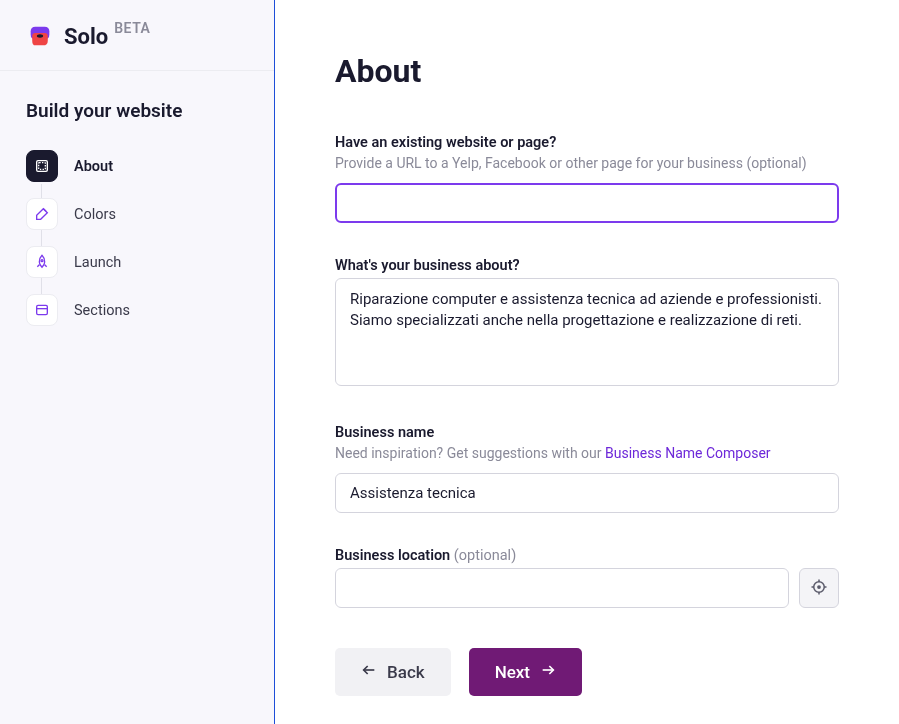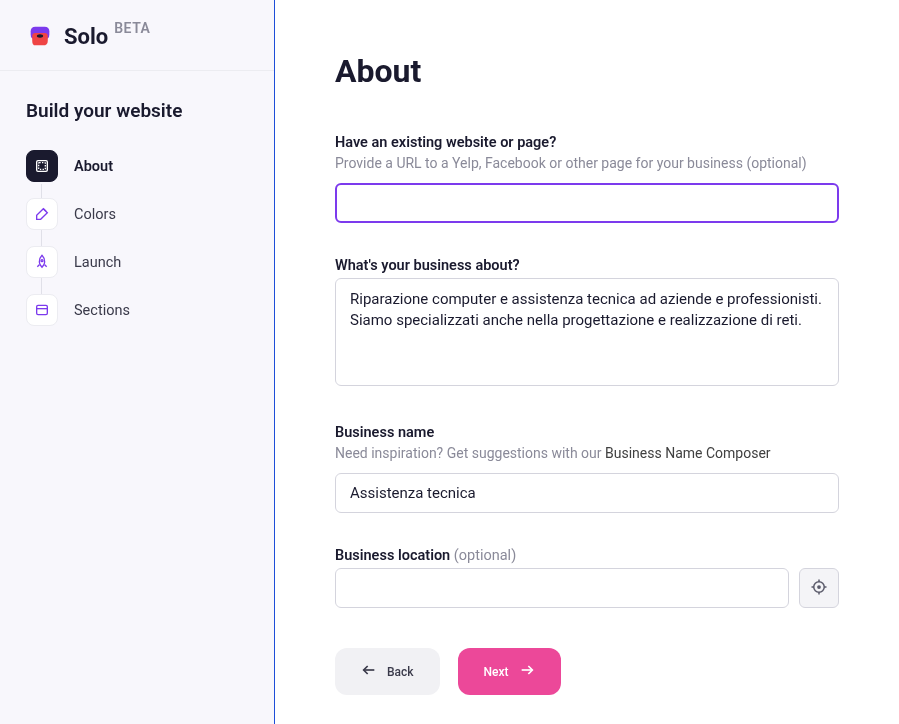--- a/index.html
+++ b/index.html
@@ -118,21 +118,21 @@
     .field-label .optional {
       font-weight: 400;
       color: #8a8a99;
     }
     .field-help {
       font-size: 14px;
       color: #8a8a99;
       margin-bottom: 12px;
     }
     .field-help a {
-      color: #404040;
+      color: #6d28d9;
       text-decoration: none;
     }
     .text-input, .textarea-input {
       width: 100%;
       border: 1px solid #d4d4dd;
       border-radius: 6px;
       padding: 10px 14px;
       font-size: 15px;
       font-family: inherit;
       color: #1a1a2e;
@@ -169,33 +169,33 @@
     .button-row {
       display: flex;
       gap: 18px;
       margin-top: 40px;
     }
     .btn {
       display: inline-flex;
       align-items: center;
       gap: 10px;
       padding: 14px 26px;
-      border-radius: 12px;
-      font-size: 12px;
+      border-radius: 5px;
+      font-size: 17px;
       font-weight: 500;
       cursor: pointer;
       border: none;
       font-family: inherit;
     }
     .btn-back {
       background: #f1f1f4;
       color: #3a3a4a;
     }
     .btn-next {
-      background: #ec4899;
+      background: #701a75;
       color: #fff;
     }
     .btn svg { width: 16px; height: 16px; }
   </style>
 </head>
 <body>
 
 <aside class="sidebar">
   <div class="logo-area">
     <span class="logo-mark">

